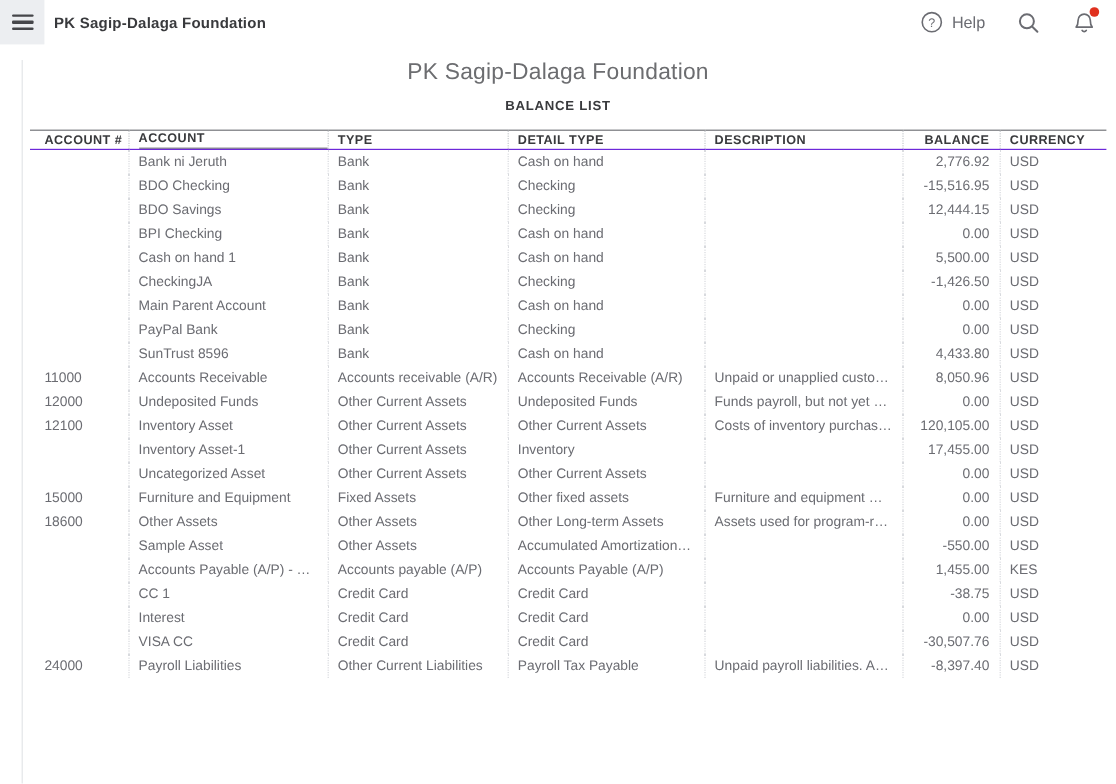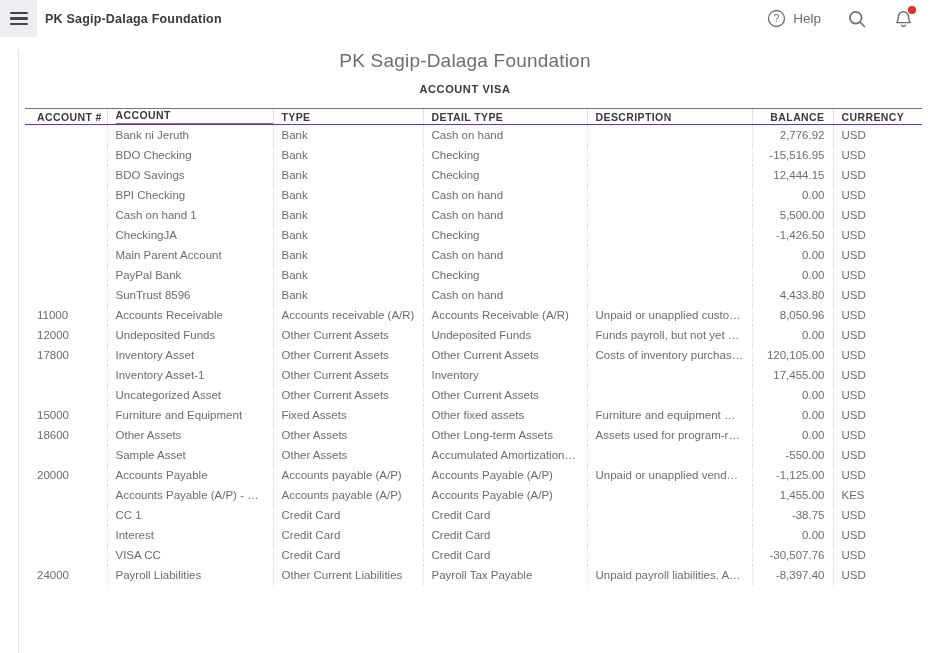--- a/index.html
+++ b/index.html
@@ -78,21 +78,21 @@
       </svg>
       <span class="notif-dot" style="background: rgb(224, 48, 30);"></span>
     </div>
   </div>
 </header>
 
 <div class="page">
   <div class="page-divider"></div>
 
   <h1 class="report-title">PK Sagip-Dalaga Foundation</h1>
-  <h2 class="report-subtitle">ACCOUNT VISA</h2>
+  <h2 class="report-subtitle">BALANCE LIST</h2>
 
   <table>
     <colgroup>
       <col class="c-num">
         <col class="c-account">
         <col class="c-type">
         <col class="c-detail">
       <col class="c-desc">
         <col class="c-balance">
         <col class="c-currency">
@@ -204,21 +204,21 @@
         <tr>
           <td>12000</td>
           <td>Undeposited Funds</td>
           <td>Other Current Assets</td>
           <td>Undeposited Funds</td>
           <td>Funds payroll, but not yet d...</td>
           <td class="num-col">0.00</td>
           <td>USD</td>
         </tr>
         <tr>
-          <td>17800</td>
+          <td>12100</td>
           <td>Inventory Asset</td>
           <td>Other Current Assets</td>
           <td>Other Current Assets</td>
           <td>Costs of inventory purchased ...</td>
           <td class="num-col">120,105.00</td>
           <td>USD</td>
         </tr>
         <tr>
           <td></td>
           <td>Inventory Asset-1</td>
@@ -255,29 +255,20 @@
           <td class="num-col">0.00</td>
           <td>USD</td>
         </tr>
         <tr>
           <td></td>
           <td>Sample Asset</td>
           <td>Other Assets</td>
           <td>Accumulated Amortization of...</td>
           <td></td>
           <td class="num-col">-550.00</td>
-          <td>USD</td>
-        </tr>
-        <tr>
-          <td>20000</td>
-          <td>Accounts Payable</td>
-          <td>Accounts payable (A/P)</td>
-          <td>Accounts Payable (A/P)</td>
-          <td>Unpaid or unapplied vendor ...</td>
-          <td class="num-col">-1,125.00</td>
           <td>USD</td>
         </tr>
         <tr>
           <td></td>
           <td>Accounts Payable (A/P) - KES</td>
           <td>Accounts payable (A/P)</td>
           <td>Accounts Payable (A/P)</td>
           <td></td>
           <td class="num-col">1,455.00</td>
           <td>KES</td>

